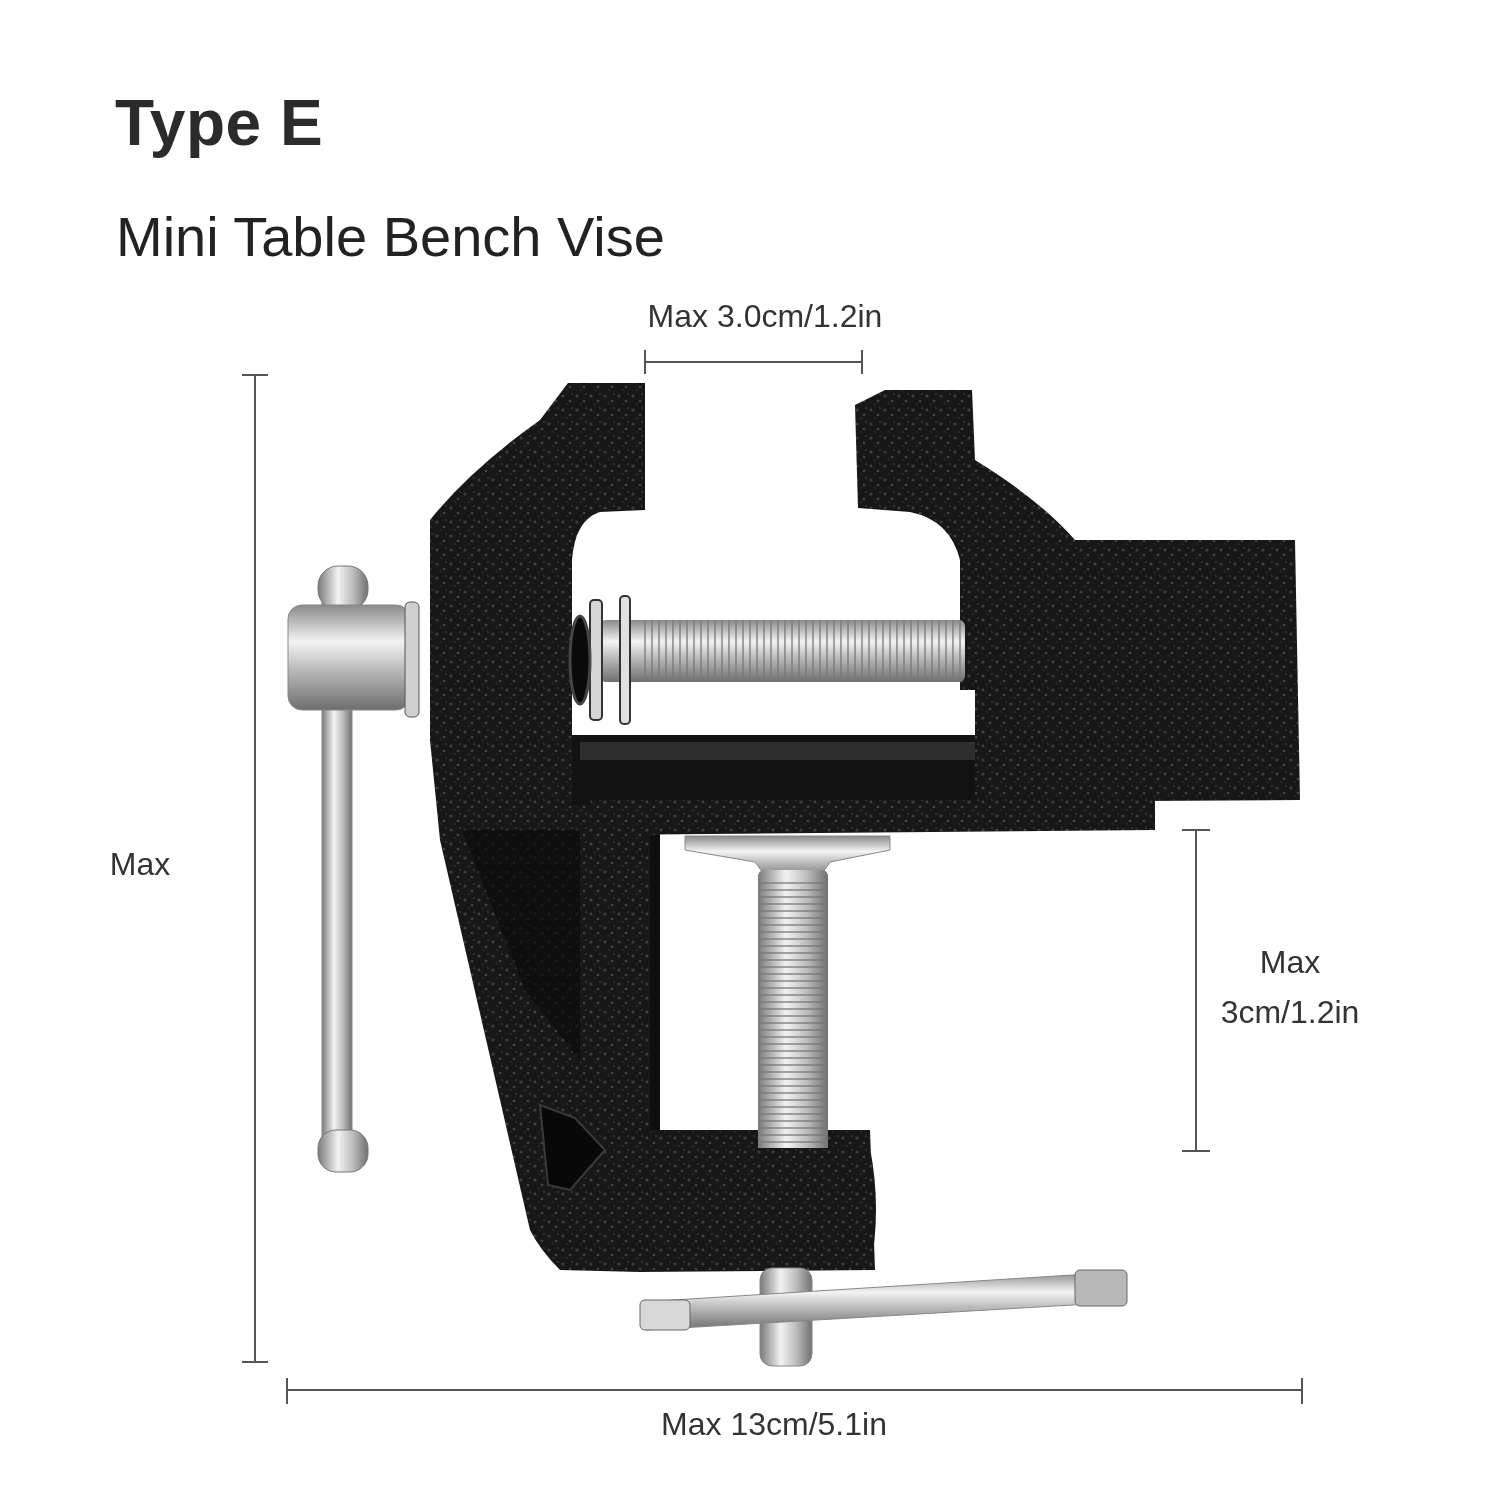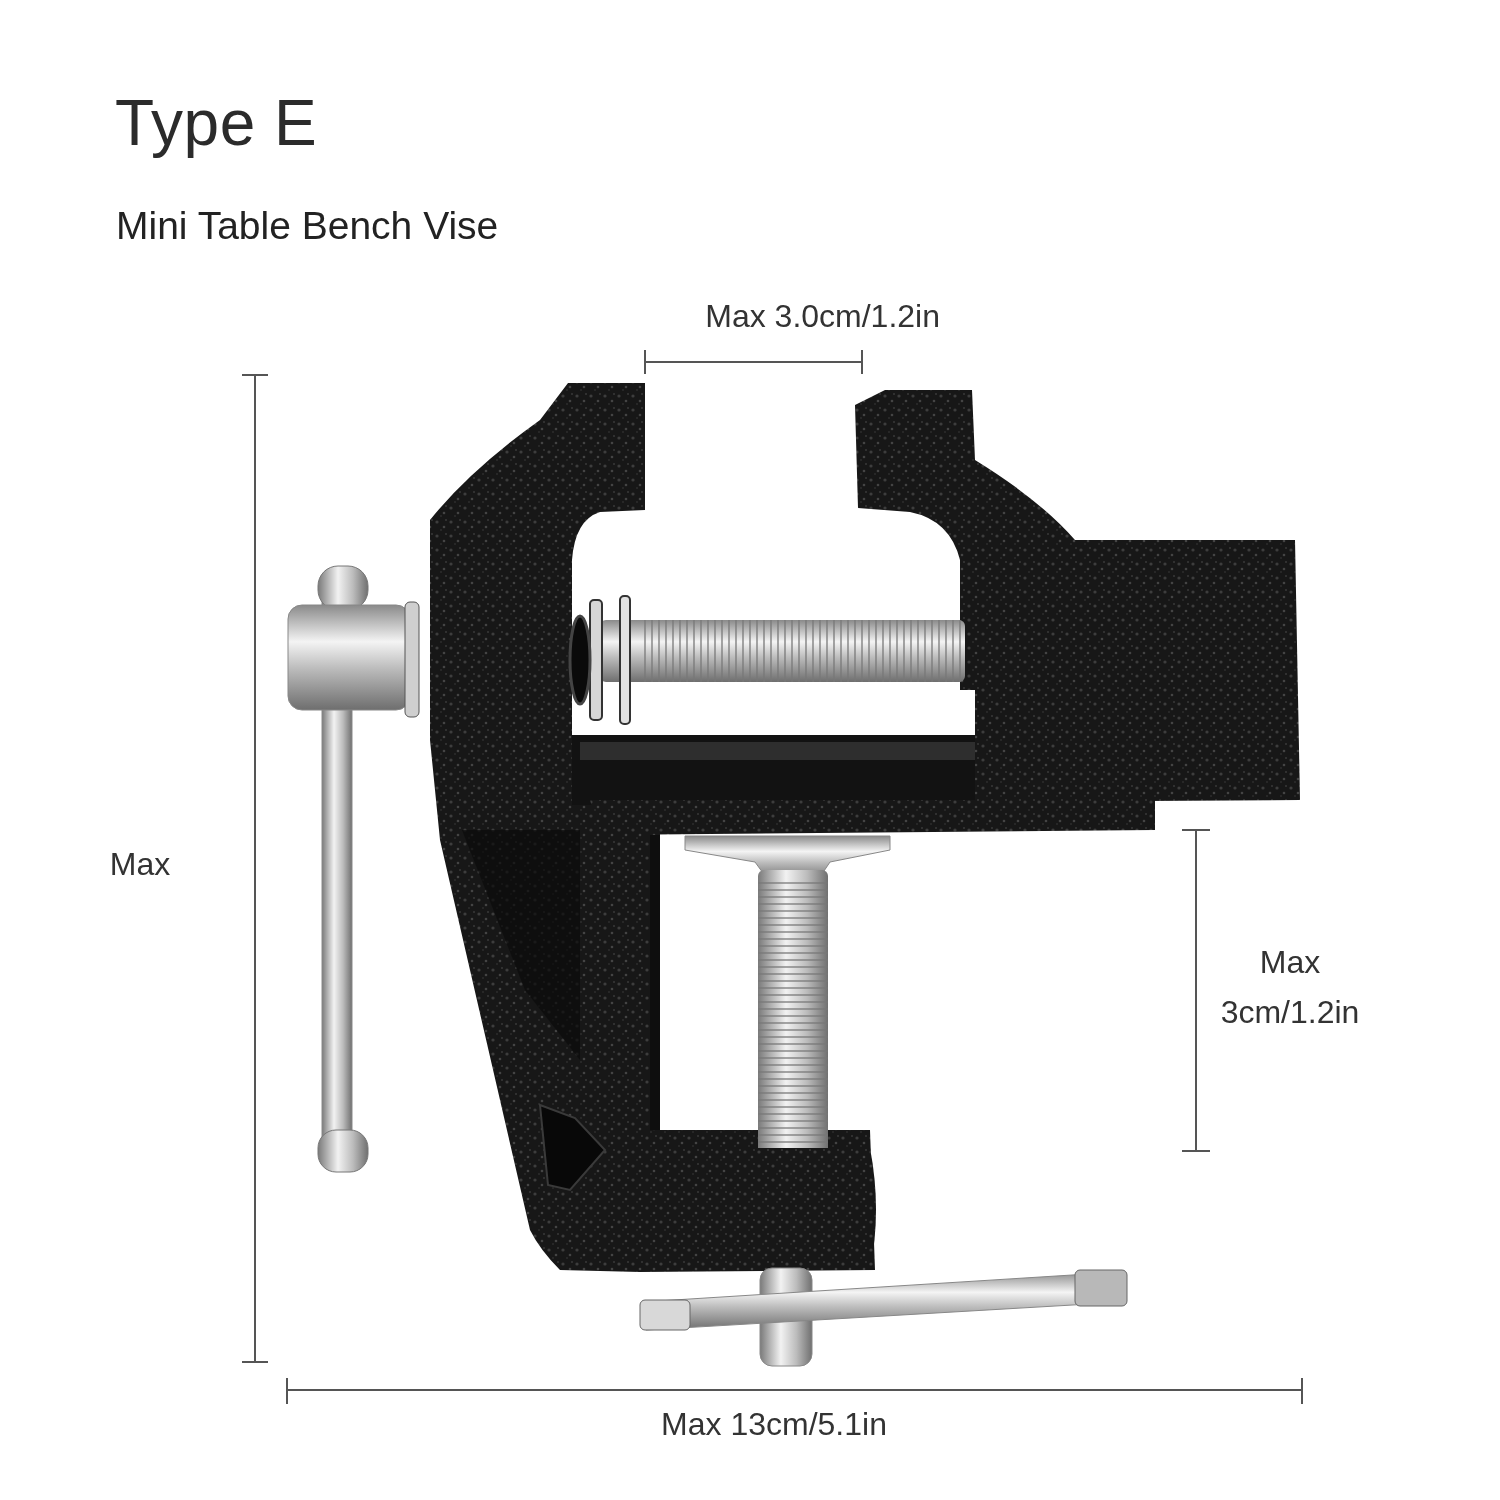--- a/index.html
+++ b/index.html
@@ -1,21 +1,21 @@
 <!DOCTYPE html>
 <html><head>
 <meta charset="utf-8">
 <style>
   html, body { margin: 0; padding: 0; background: #ffffff; }
   body { width: 1500px; height: 1500px; position: relative; overflow: hidden;
          font-family: "Liberation Sans", "DejaVu Sans", sans-serif; color: #2a2a2a; }
-  .title { position: absolute; left: 115px; top: 86px; font-size: 64px; font-weight: 400; color: #2b2b2b; letter-spacing: 0.5px; }
-  .subtitle { position: absolute; left: 116px; top: 204px; font-size: 39px; color: #222; }
+  .title { position: absolute; left: 115px; top: 86px; font-size: 64px; font-weight: 700; color: #2b2b2b; letter-spacing: 0.5px; }
+  .subtitle { position: absolute; left: 116px; top: 204px; font-size: 56px; color: #222; }
   .dim-label { position: absolute; font-size: 32px; color: #333; text-align: center; line-height: 1.55; }
-  #lbl-jaw { left: 590px; top: 292px; width: 350px; text-align: right; }
+  #lbl-jaw { left: 590px; top: 292px; width: 350px; }
   #lbl-height { left: 30px; top: 840px; width: 220px; }
   #lbl-clamp { left: 1190px; top: 938px; width: 200px; }
   #lbl-width { left: 584px; top: 1400px; width: 380px; }
   svg.art { position: absolute; left: 0; top: 0; }
 </style>
 </head>
 <body>
 
 <div class="title">Type E</div>
 <div class="subtitle">Mini Table Bench Vise</div>

